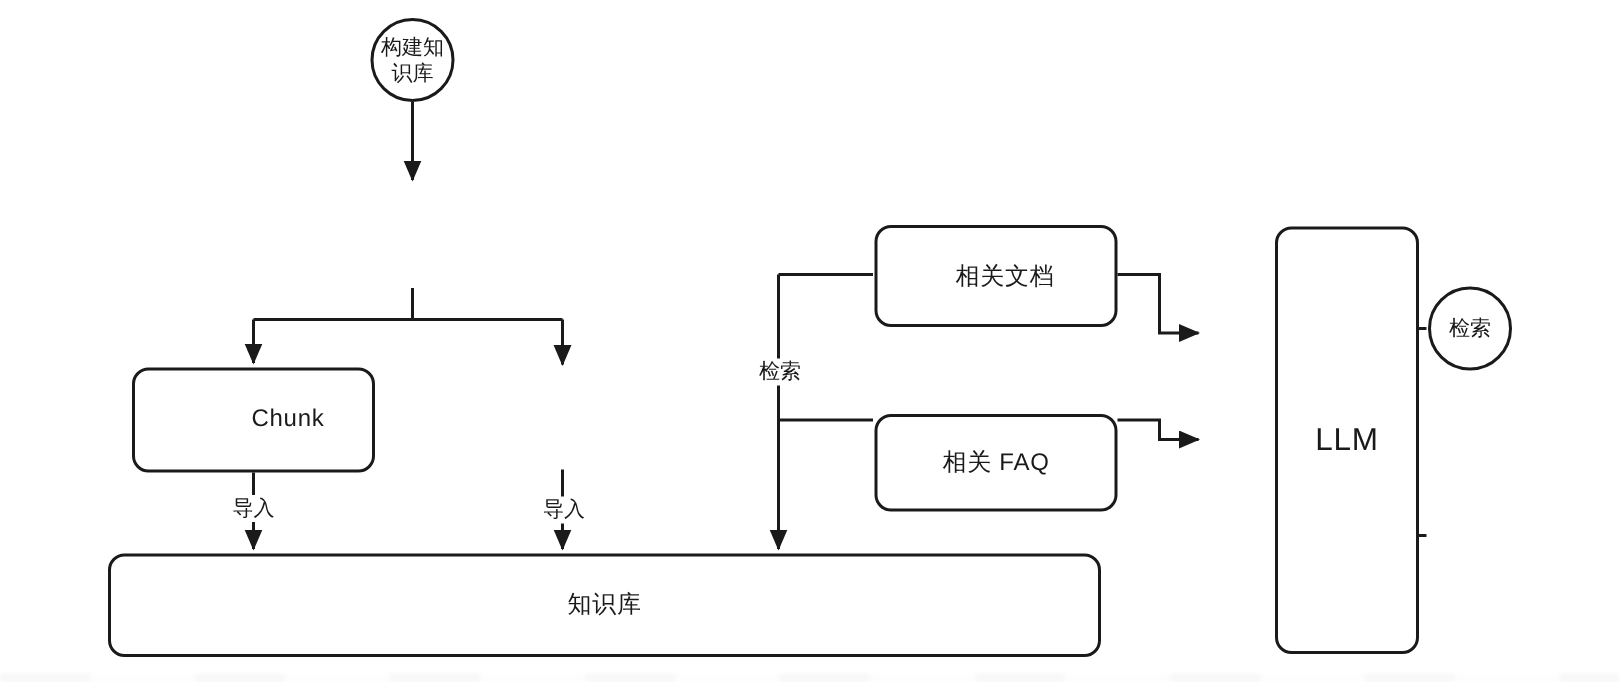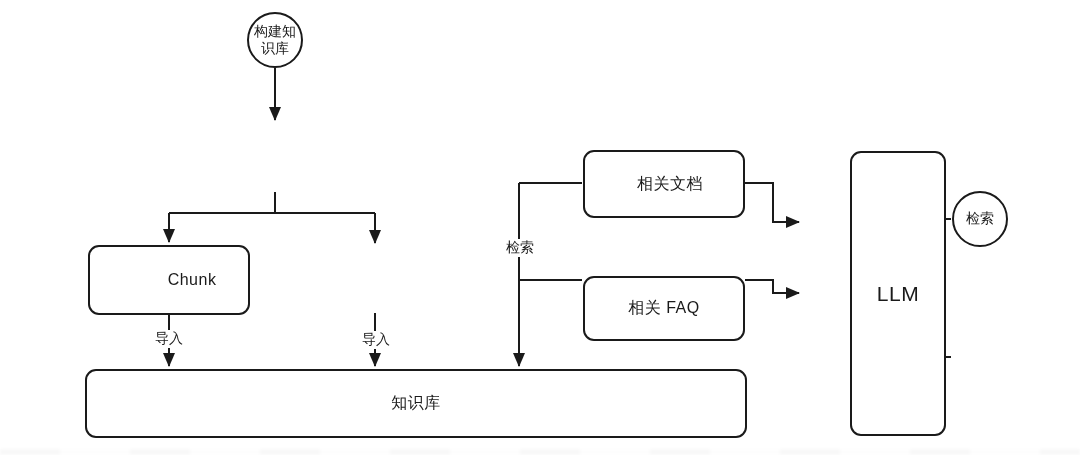--- a/index.html
+++ b/index.html
@@ -48,21 +48,21 @@
     font-size:14px;
     padding:0 2px;
     z-index:2;
     white-space:nowrap;
   }
   
   .n-start{left:247px;top:12px;width:56px;height:56px;}
   .n-import{left:190px;top:123px;width:165px;height:69px;}
   .n-chunk{left:88px;top:245px;width:162px;height:70px;padding-left:46px;}
   .n-faq{left:293px;top:246px;width:164px;height:67px;}
-  .n-kb{left:85px;top:369px;width:662px;height:69px;}
+  .n-kb{left:72px;top:369px;width:662px;height:69px;}
   .n-reldoc{left:583px;top:150px;width:162px;height:68px;padding-left:12px;}
   .n-relfaq{left:583px;top:248px;width:162px;height:65px;margin-top:28px;}
   .n-llm{left:850px;top:151px;width:96px;height:285px;font-size:21px;}
   .n-retrieve{left:952px;top:191px;width:56px;height:56px;}
   .n-qa{left:952px;top:329px;width:56px;height:56px;}
   .lbl-import-chunk{left:169px;top:339px;}
   .lbl-import-faq{left:376px;top:340px;}
   .lbl-retrieve{left:520px;top:248px;}
   
   .artifact-band{

